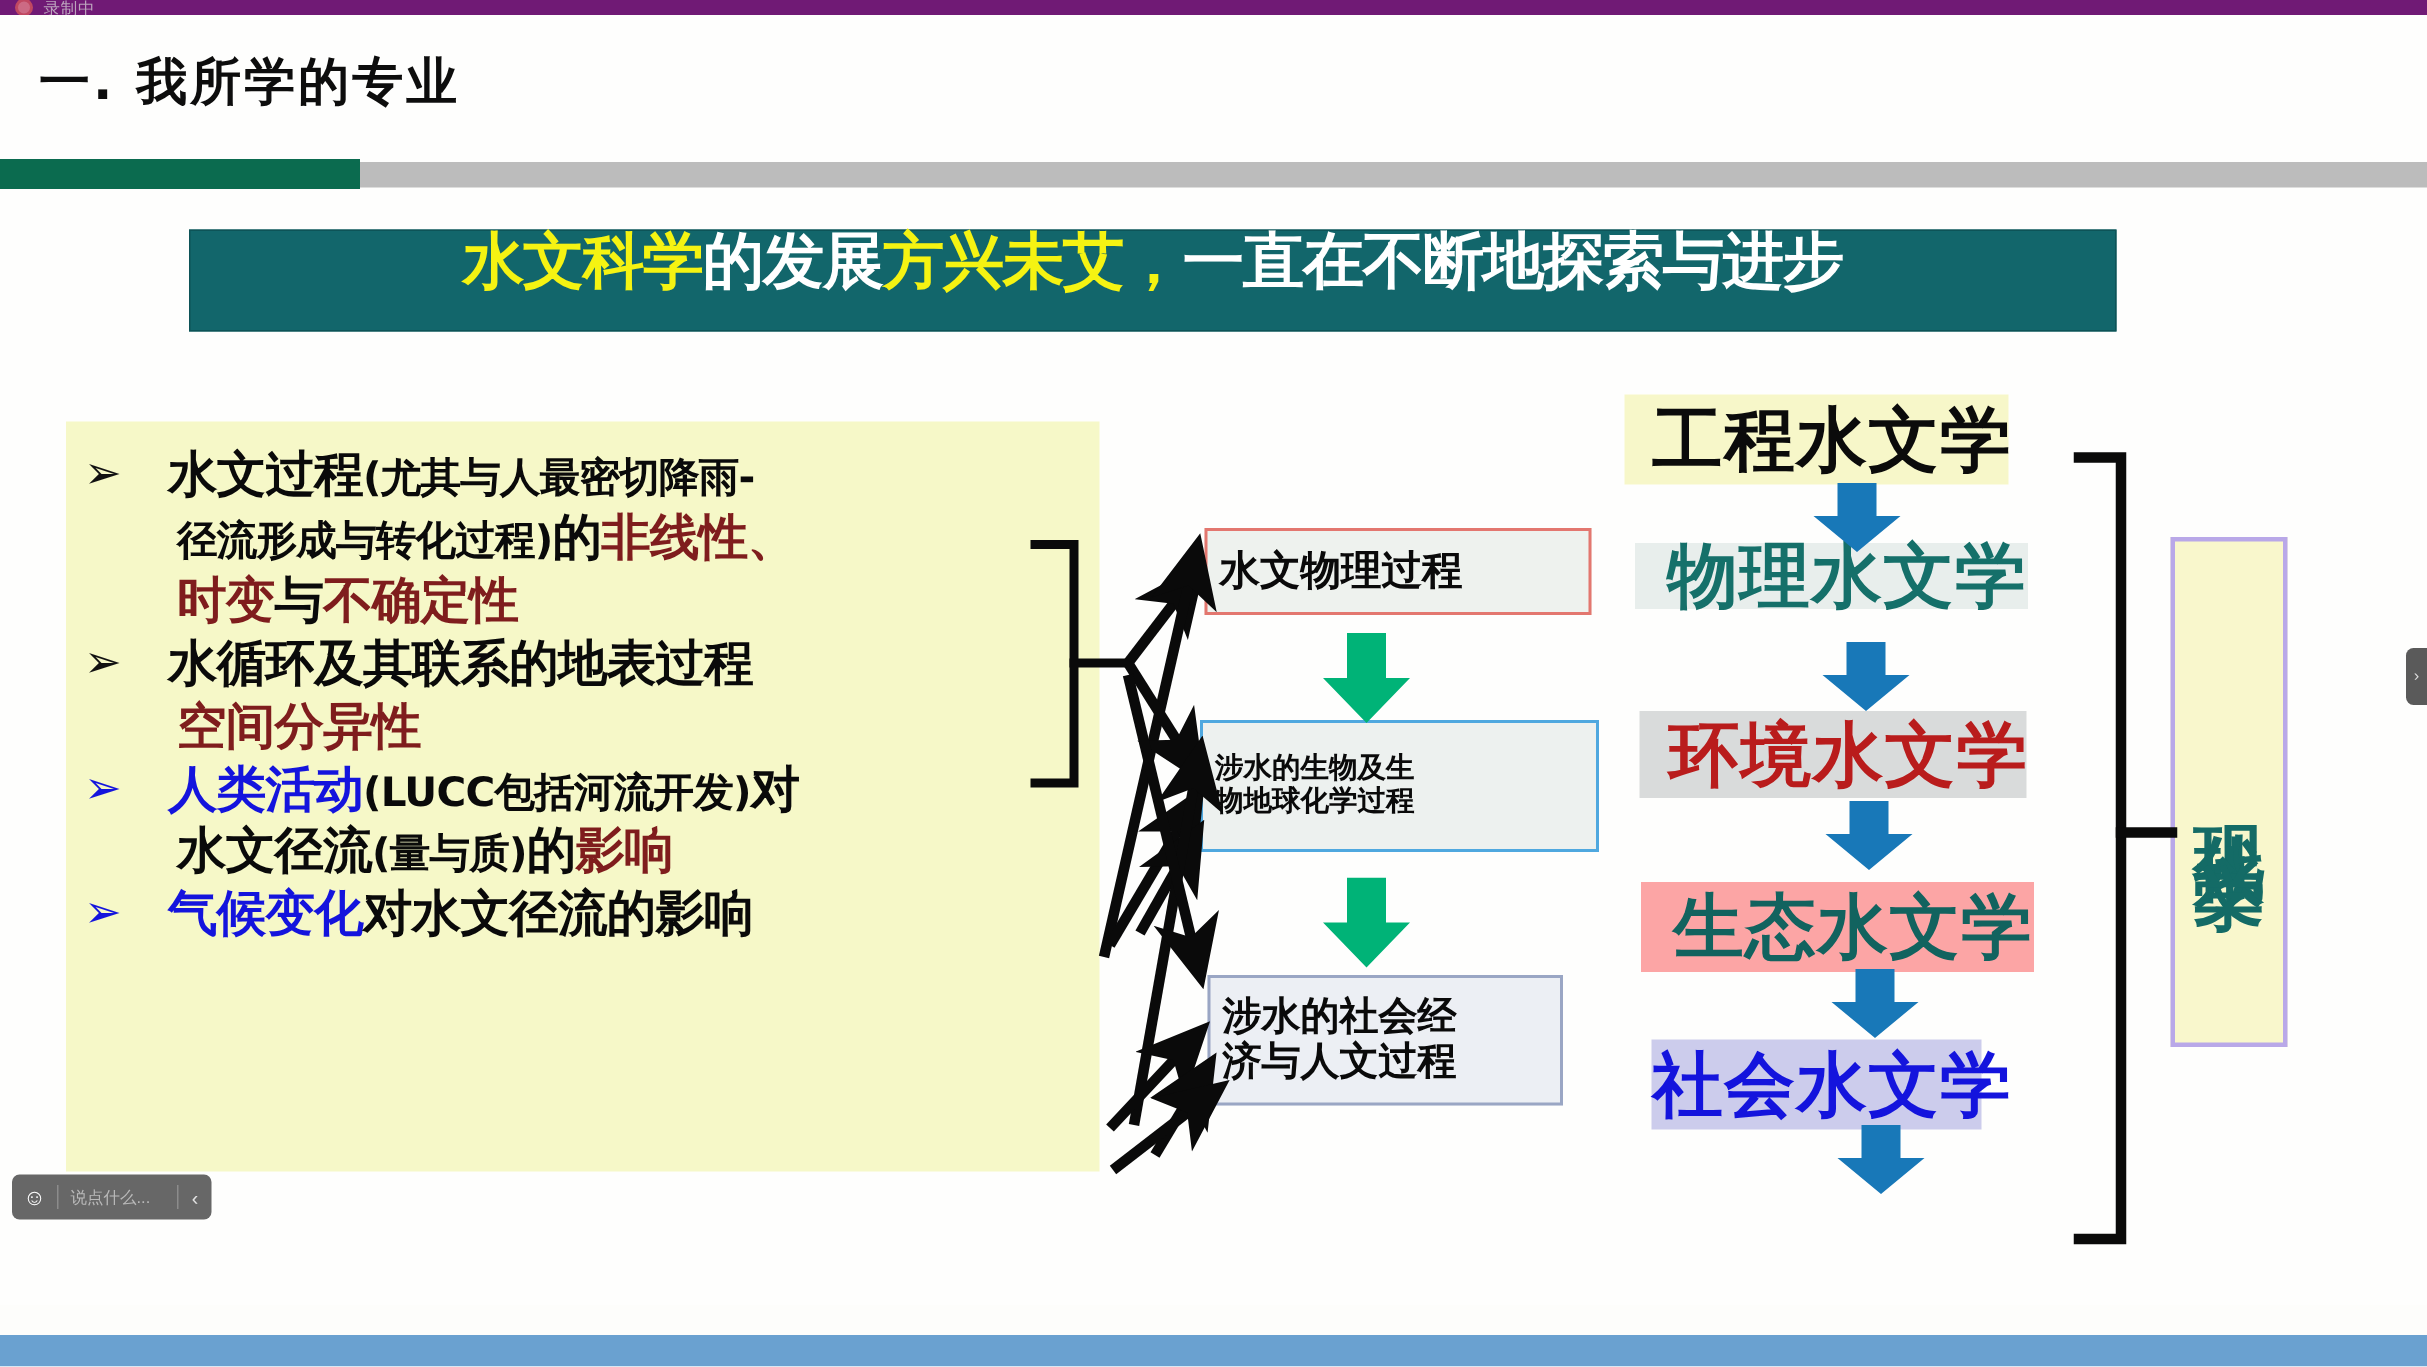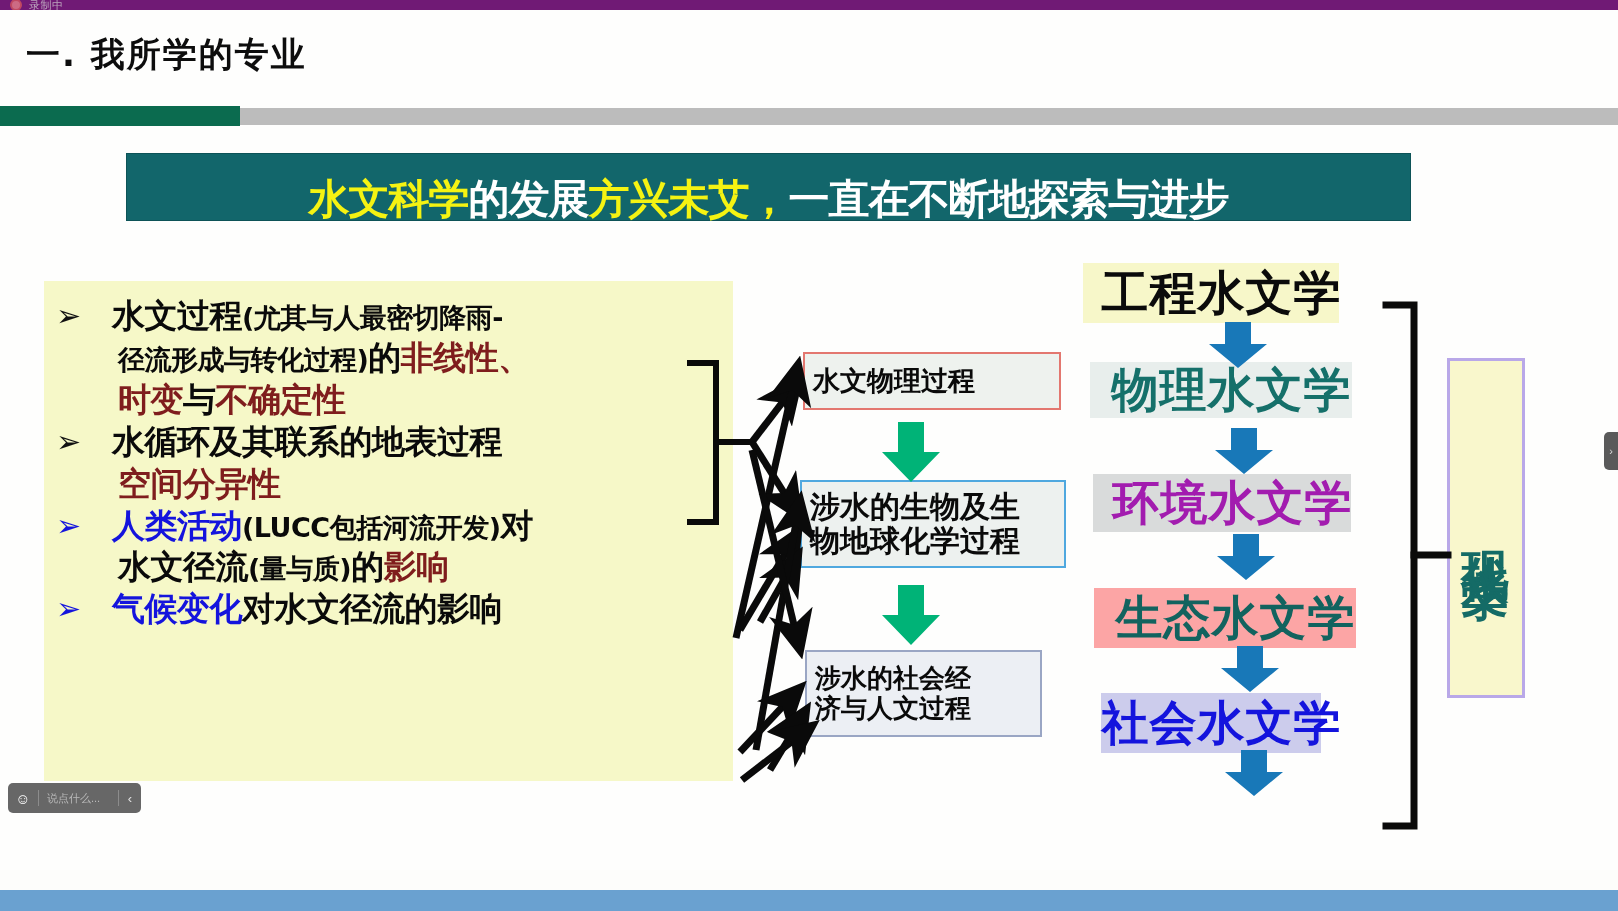--- a/index.html
+++ b/index.html
@@ -35,21 +35,21 @@
     letter-spacing:2px;
     font-family:"DejaVu Sans","Liberation Sans",sans-serif;
   }
   .rule-green{ position:absolute; left:0; top:96px; width:240px; height:20px; background:#0b6b4f; }
   .rule-gray { position:absolute; left:240px; top:98px; width:1378px; height:17px; background:#bcbcbc; }
 
   
   .banner{
     position:absolute; left:126px; top:143px; width:1285px; height:68px;
     background:#12666b;
-    display:flex; align-items:flex-end; justify-content:center;
+    display:flex; align-items:flex-start; justify-content:center;
     padding:0 8px;
     border:1px solid #0d5357;
   }
   .banner-text{
     font-size:41px; font-weight:bold; white-space:nowrap; line-height:1;
     font-family:"DejaVu Sans","Liberation Sans",sans-serif;
     letter-spacing:-1px;
   }
   .y { color:#f5f312; }
   .w { color:#ffffff; }
@@ -77,35 +77,35 @@
   .red{ color:#7f1d1d; }
   .blue{ color:#1414dd; }
 
   
   .mbox{ position:absolute; font-family:"DejaVu Sans","Liberation Sans",sans-serif;
          font-weight:bold; color:#0a0a0a; display:flex; align-items:center;
          justify-content:flex-start; padding:2px 8px; line-height:1.14; }
   #mbox-1{ left:803px; top:342px; width:258px; height:58px;
            background:#eef2ee; border:2px solid #e3776f; font-size:27px; }
   #mbox-2{ left:800px; top:470px; width:266px; height:88px;
-           background:#edf1ef; border:2px solid #4fa8df; font-size:30px; }
+           background:#edf1ef; border:2px solid #4fa8df; font-size:19px; }
   #mbox-3{ left:805px; top:640px; width:237px; height:87px;
            background:#eceff4; border:2px solid #9aa6c4; font-size:26px; }
 
   .garrow{ position:absolute; width:66px; height:62px; }
   #garrow-1{ left:878px; top:412px; }
   #garrow-2{ left:878px; top:575px; }
 
   
   .rbox{ position:absolute; display:flex; align-items:center; justify-content:center;
          font-family:"DejaVu Sans","Liberation Sans",sans-serif; font-weight:bold;
          font-size:47px; letter-spacing:1px; white-space:nowrap;padding-left:21px; }
   #rbox-1{ left:1083px; top:253px; width:256px; height:60px; background:#f7f7c9; color:#0b0b0b; }
-  #rbox-2{ left:1090px; top:352px; width:262px; height:56px; background:#e8eeec; color:#15706a; }
-  #rbox-3{ left:1093px; top:464px; width:258px; height:58px; background:#d9dbdb; color:#a21caf; }
+  #rbox-2{ left:1090px; top:352px; width:262px; height:44px; background:#e8eeec; color:#15706a; }
+  #rbox-3{ left:1093px; top:464px; width:258px; height:58px; background:#d9dbdb; color:#b91c1c; }
   #rbox-4{ left:1094px; top:578px; width:262px; height:60px; background:#fca5a5; color:#12635f; }
   #rbox-5{ left:1101px; top:683px; width:220px; height:60px; background:#ccccec; color:#1414dd; }
   #rbox-6{ left:1104px; top:783px; width:270px; height:60px; background:#f8f8cc; color:#cc0000; }
 
   .barrow{ position:absolute; width:64px; height:48px; }
   #barrow-1{ left:1206px; top:312px; }
   #barrow-2{ left:1212px; top:418px; }
   #barrow-3{ left:1214px; top:524px; }
   #barrow-4{ left:1218px; top:636px; }
   #barrow-5{ left:1222px; top:740px; }

